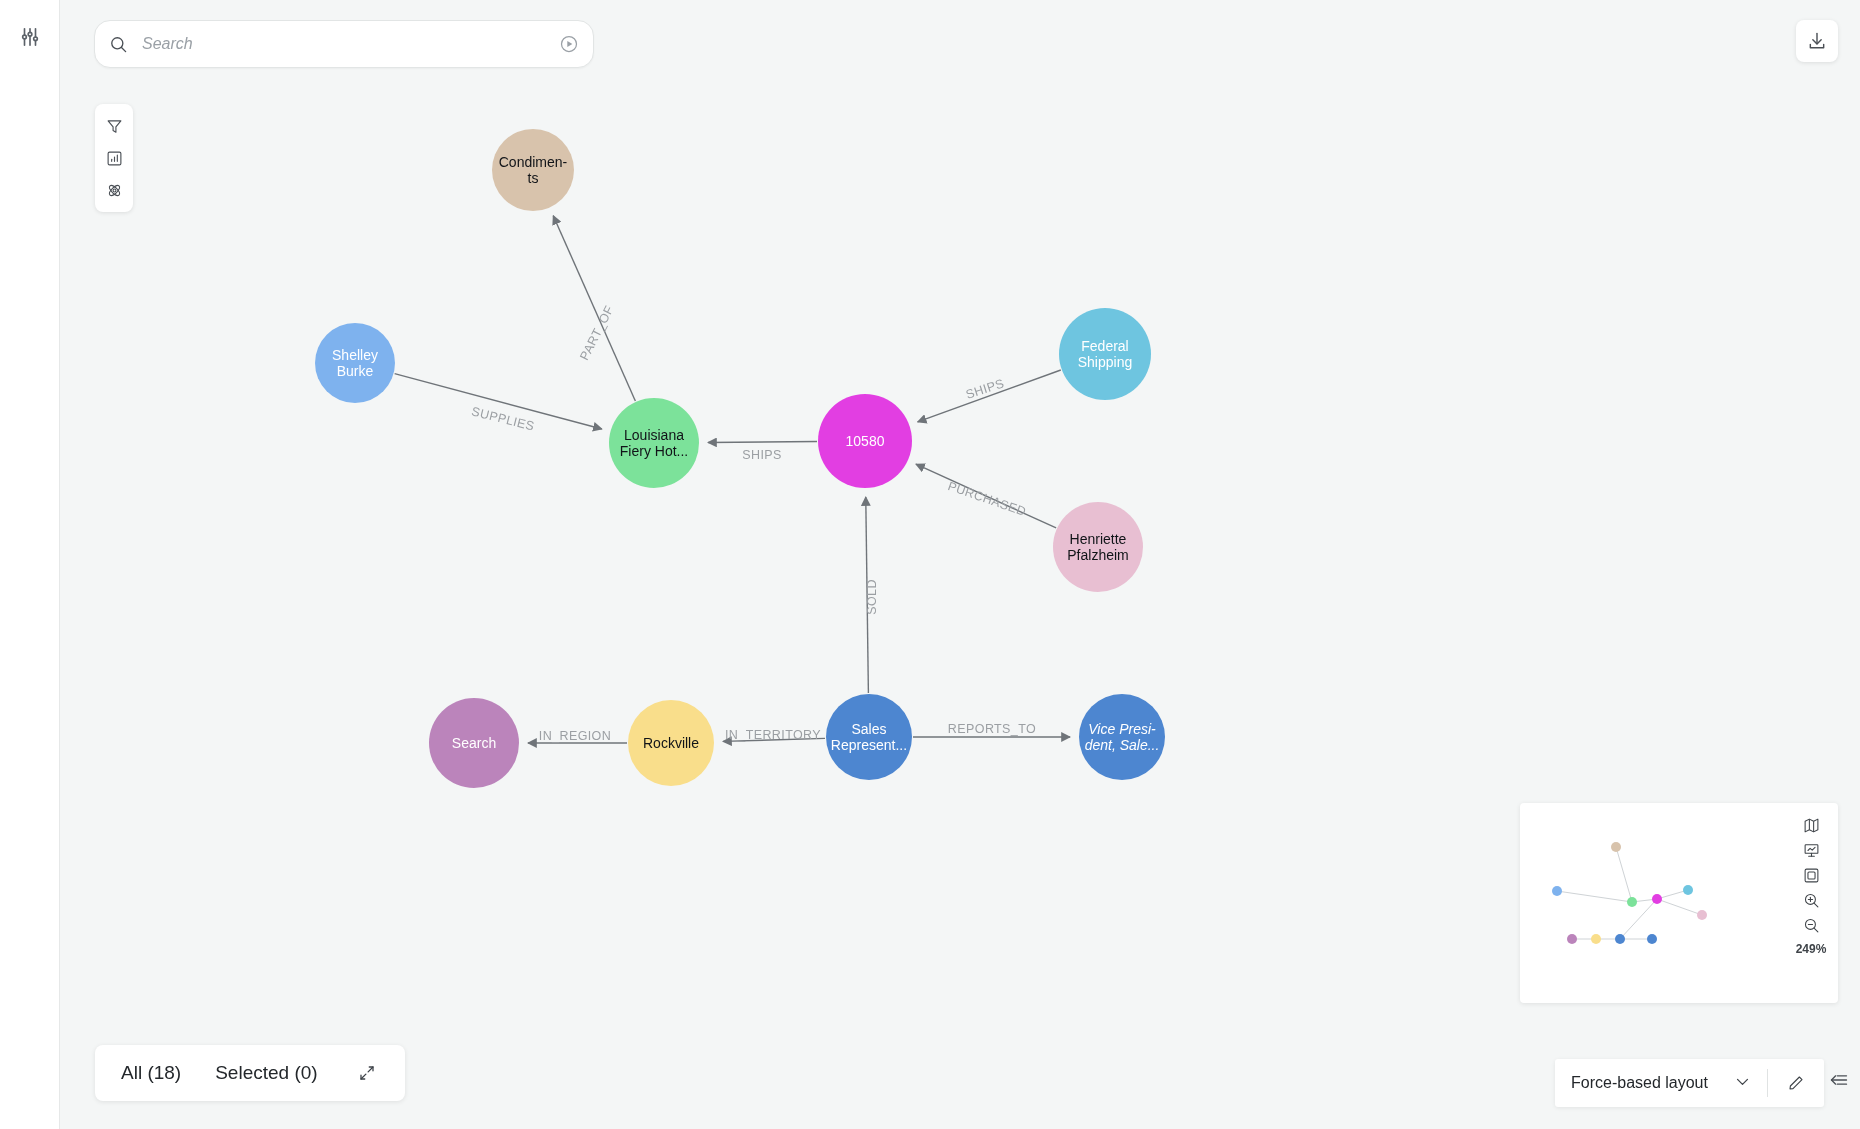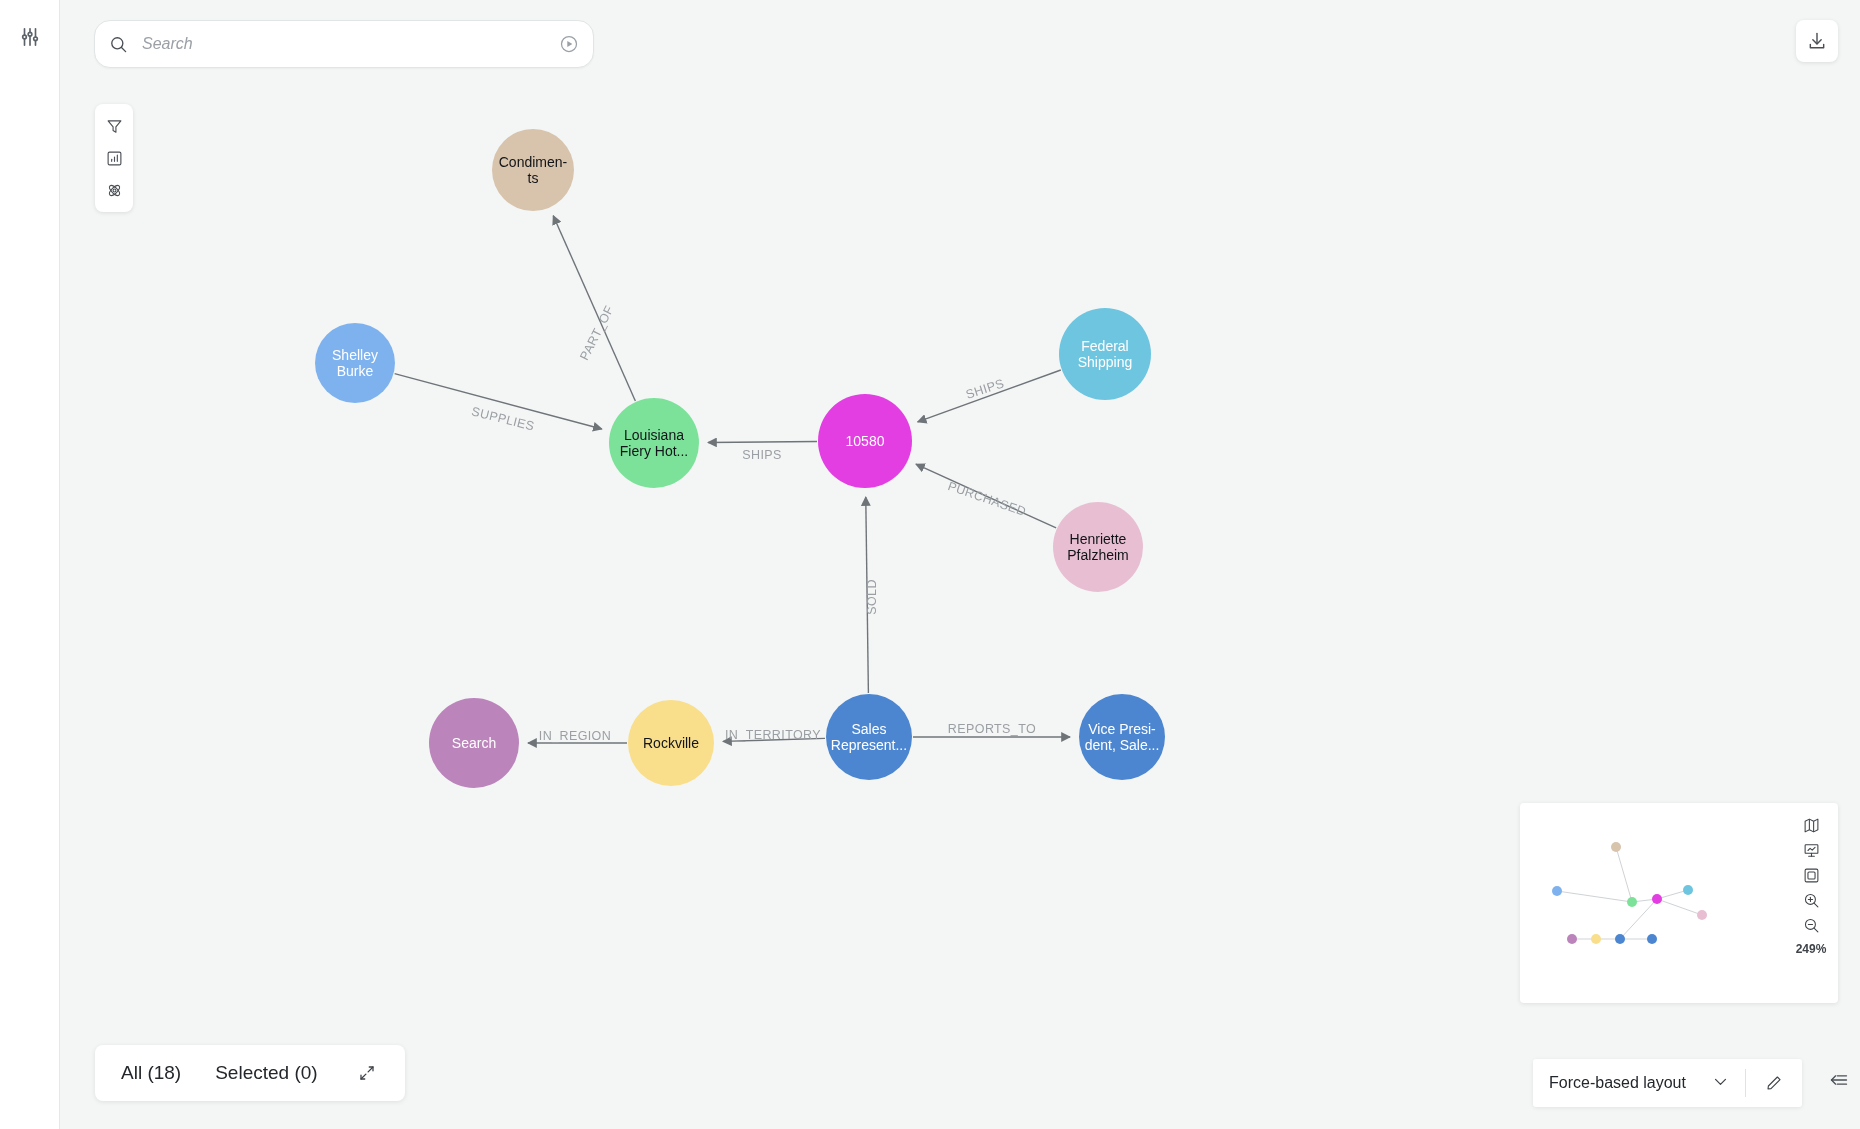--- a/index.html
+++ b/index.html
@@ -78,21 +78,21 @@
   .minimap-canvas { flex: 1; position: relative; }
   .minimap-tools {
     width: 54px; display: flex; flex-direction: column; align-items: center;
     padding-top: 10px; gap: 1px;
   }
   .minimap-tools .mt { width: 30px; height: 24px; display: flex; align-items: center; justify-content: center; cursor: pointer; color: #3f4449; }
   .zoom-pct { font-size: 12px; color: #3f4449; font-weight: bold; margin-top: 4px; }
 
   
   .layout-bar {
-    position: absolute; right: 58px; bottom: 22px; height: 48px;
+    position: absolute; right: 36px; bottom: 22px; height: 48px;
     background: #ffffff; border-radius: 3px; box-shadow: 0 1px 4px rgba(0,0,0,.08);
     display: flex; align-items: center;
   }
   .layout-select {
     display: flex; align-items: center; justify-content: space-between;
     width: 212px; height: 100%; padding: 0 16px; cursor: pointer;
     font-size: 16px; color: #23272b;
   }
   .layout-divider { width: 1px; height: 28px; background: #e0e3e3; }
   .layout-edit { width: 56px; height: 100%; display: flex; align-items: center; justify-content: center; cursor: pointer; color: #3f4449; }
@@ -185,21 +185,21 @@
         </div>
         <div class="node" style="left: 369px; top: 698px; height: 90px; width: 90px; background: rgb(187, 132, 187); color: rgb(255, 255, 255);">
           <span>Search</span>
         </div>
         <div class="node" style="left: 568px; top: 700px; height: 86px; width: 86px; background: rgb(249, 222, 139); color: rgb(17, 20, 24);">
           <span>Rockville</span>
         </div>
         <div class="node" style="left: 766px; top: 694px; height: 86px; width: 86px; background: rgb(77, 134, 208); color: rgb(255, 255, 255);">
           <span>Sales<br>Represent...</span>
         </div>
-        <div class="node" style="left: 1019px; top: 694px; height: 86px; width: 86px; background: rgb(77, 134, 208); color: rgb(255, 255, 255);">
+        <div class="node" style="left: 1019px; top: 694px; height: 86px; width: 86px; background: rgb(77, 134, 208); color: rgb(255, 255, 255); font-style: italic;">
           <span>Vice Presi-<br>dent, Sale...</span>
         </div>
       </div>
   </div>
 
   <div class="search-wrap">
     <span class="icon-btn">
       <svg width="19" height="19" viewBox="0 0 24 24" fill="none" stroke="#4a4f55" stroke-width="1.7" stroke-linecap="round">
         <circle cx="10.5" cy="10.5" r="7"></circle>
           <line x1="15.8" y1="15.8" x2="21" y2="21"></line>

